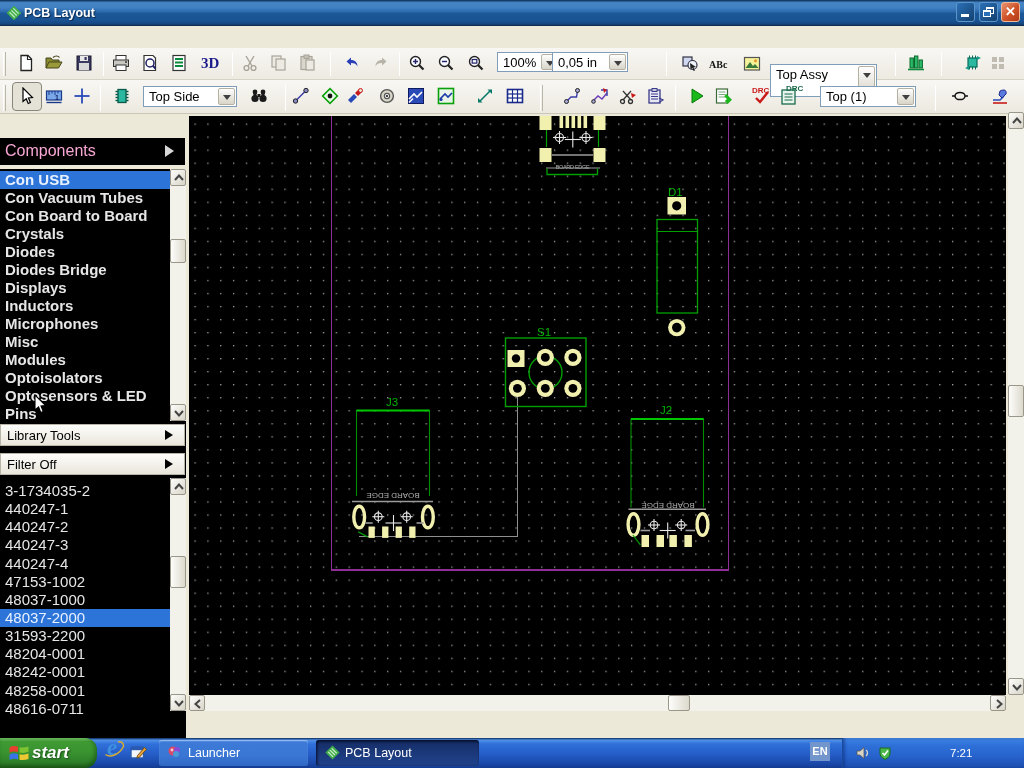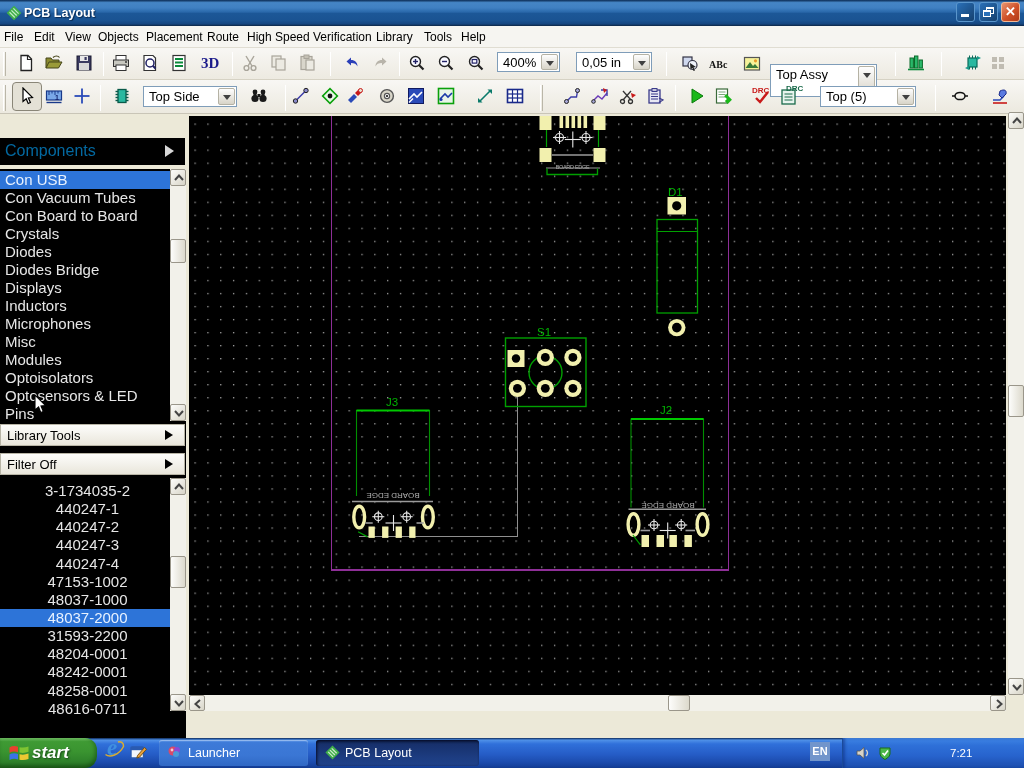--- a/index.html
+++ b/index.html
@@ -19,21 +19,21 @@
 .grip{position:absolute;width:3px;border-left:1px solid #fff;border-right:1px solid #bab6a8;}
 .combo{position:absolute;background:#fff;border:1px solid #7f9db9;font-size:13px;color:#000;}
 .combo .tx{position:absolute;left:5px;top:2px;white-space:nowrap;}
 .combo .db{position:absolute;right:1px;top:1px;bottom:1px;width:17px;background:linear-gradient(180deg,#fefefe,#d8d4c8);border:1px solid #b5b2a4;border-radius:2px;}
 .combo .db:after{content:"";position:absolute;left:4px;top:6px;border:4px solid transparent;border-top:5px solid #404040;}
 .ticon{position:absolute;width:18px;height:18px;}
 
 #lpanel{left:0;top:114px;width:188px;height:598px;background:#ece9d8;}
 .phdr{position:absolute;left:0;width:185px;height:22px;background:linear-gradient(180deg,#fdfdfb,#e9e6db);border:1px solid #b8b5a6;font-size:13px;color:#000;}
 .phdr .t{position:absolute;left:6px;top:3px;}
-.blkhdr{position:absolute;left:0;width:185px;background:#000;color:#0369a1;}
+.blkhdr{position:absolute;left:0;width:185px;background:#000;color:#f9a8d4;}
 .list{position:absolute;left:0;width:186px;background:#000;color:#e6e6e6;font-size:15px;overflow:hidden;}
 .li{position:absolute;left:0;width:170px;height:18px;padding-left:5px;white-space:nowrap;}
 .lisel{background:#2d74d8;color:#e8f2ff;}
 .tri-l{width:0;height:0;border:5px solid transparent;border-right:8px solid #000;}
 .tri-r{width:0;height:0;border:5px solid transparent;border-left:8px solid #000;}
 
 .sbtn{position:absolute;width:16px;height:17px;background:linear-gradient(135deg,#fdfdfb,#d8d5c8);border:1px solid #9a968a;border-radius:2px;}
 .sthumb{position:absolute;width:16px;background:linear-gradient(90deg,#fdfdfb,#dcd9cc);border:1px solid #9a968a;border-radius:2px;}
 .strack{position:absolute;width:16px;background:#f2f1ea;}
 .chev{position:absolute;font-size:9px;color:#444;left:3px;top:3px;}
@@ -68,33 +68,20 @@
       <div style="position:absolute;left:4px;bottom:4px;width:8px;height:3px;background:#fff;"></div>
     </div>
 
 <div class="abs tbtn" style="left:979px;background:linear-gradient(135deg,#2a70b8,#15406e);border:1px solid #5a96cc;">
       <div style="position:absolute;left:6px;top:4px;width:8px;height:7px;border:1px solid #fff;border-top:2px solid #fff;"></div>
       <div style="position:absolute;left:3px;top:7px;width:8px;height:7px;border:1px solid #fff;border-top:2px solid #fff;background:#2a70b8;"></div>
     </div>
 
 <div class="abs tbtn" style="left:1001px;background:linear-gradient(135deg,#e8936f,#cf5027 55%,#b03a18);border:1px solid #f0b896;color:#fff;font-size:13px;font-weight:bold;text-align:center;line-height:18px;">✕</div>
 
-<div class="abs" id="menubar">
-<span style="left:4px">File</span>
-      <span style="left:34px">Edit</span>
-      <span style="left:65px">View</span>
-      <span style="left:98px">Objects</span>
-      <span style="left:146px">Placement</span>
-      <span style="left:207px">Route</span>
-      <span style="left:247px">High Speed</span>
-      <span style="left:313px">Verification</span>
-      <span style="left:376px">Library</span>
-      <span style="left:424px">Tools</span>
-      <span style="left:461px">Help</span>
-</div>
 
 <div class="abs" id="tb1"></div>
 
 <div class="abs" id="tb2"></div>
 
 <div class="grip" style="left:3px;top:52px;height:24px"></div>
 <div class="grip" style="left:3px;top:85px;height:26px"></div>
 
 <div class="sep" style="left:103px;top:52px;height:24px"></div>
 <div class="sep" style="left:232px;top:52px;height:24px"></div>
@@ -185,25 +172,25 @@
       <line x1="11" y1="11" x2="15.5" y2="15.5" stroke="#222" stroke-width="2.2"></line>
     </svg>
 
 <svg class="ticon" style="left:467px;top:54px" viewBox="0 0 18 18">
       <circle cx="7.5" cy="7.5" r="5" fill="#f8f8ff" stroke="#222" stroke-width="1.4"></circle>
       <rect x="5.2" y="5.5" width="4.6" height="3.6" fill="none" stroke="#226" stroke-width="1.2"></rect>
       <line x1="11" y1="11" x2="15.5" y2="15.5" stroke="#222" stroke-width="2.2"></line>
     </svg>
 
 <div class="combo" style="left:497px;top:52px;width:63px;height:20px">
-      <span class="tx">400%</span>
+      <span class="tx">100%</span>
       <span class="db"></span>
     </div>
 
-<div class="combo" style="left:576px;top:52px;width:76px;height:20px">
+<div class="combo" style="left:552px;top:52px;width:76px;height:20px">
       <span class="tx">0,05 in</span>
       <span class="db"></span>
     </div>
 
 <svg class="ticon" style="left:681px;top:54px" viewBox="0 0 18 18">
       <rect x="2" y="3" width="9" height="9" fill="#cfd8ee" stroke="#334" stroke-width="1.2"></rect>
       <circle cx="11.5" cy="11" r="4.5" fill="#eef2fa" stroke="#334" stroke-width="1.2"></circle>
       <path d="M9 9 L15 13 L12.5 13.5 L14 16.5 L12.5 17 L11.5 14 L9.5 15.5 Z" fill="#222"></path>
     </svg>
 
@@ -418,21 +405,21 @@
 <div class="abs" style="left:780px;top:86px;width:20px;height:20px;"><svg width="20" height="20" viewBox="0 0 20 20">
         <rect x="2" y="4" width="13" height="14" fill="#e8f4ee" stroke="#1a6a4a" stroke-width="1.3"></rect>
         <g stroke="#1a6a4a" stroke-width="1">
           <line x1="4.5" y1="8" x2="12.5" y2="8"></line>
           <line x1="4.5" y1="11" x2="12.5" y2="11"></line>
           <line x1="4.5" y1="14" x2="12.5" y2="14"></line>
         </g>
       </svg><span style="position:absolute;left:6px;top:-2px;font-size:8px;font-weight:bold;color:#1a6a4a;">DRC</span></div>
 
 <div class="combo" style="left:820px;top:86px;width:96px;height:21px">
-      <span class="tx">Top (5)</span>
+      <span class="tx">Top (1)</span>
       <span class="db"></span>
     </div>
 
 <svg class="ticon" style="left:951px;top:87px" viewBox="0 0 18 18">
       <ellipse cx="9" cy="9" rx="5" ry="3.6" fill="none" stroke="#111" stroke-width="1.5"></ellipse>
       <line x1="1" y1="9" x2="4" y2="9" stroke="#111" stroke-width="1.5"></line>
       <line x1="14" y1="9" x2="17" y2="9" stroke="#111" stroke-width="1.5"></line>
     </svg>
 
 <svg class="ticon" style="left:991px;top:87px" viewBox="0 0 18 18">
@@ -442,21 +429,21 @@
     </svg>
 
 <div class="abs" id="lpanel"></div>
 
 
 <div class="blkhdr" style="top:138px;height:27px;">
       <span style="position:absolute;left:5px;top:4px;font-size:16px;">Components</span>
       <div style="position:absolute;right:5px;top:7px;width:0;height:0;border:6px solid transparent;border-left:9px solid #d8d8d8;"></div>
     </div>
 
-<div class="list" style="top:169px;height:320px;">
+<div class="list" style="top:169px;height:320px;font-weight:bold;">
 
 <div class="li lisel" style="top:2px">Con USB</div>
 
 <div class="li" style="top:20px">Con Vacuum Tubes</div>
 
 <div class="li" style="top:38px">Con Board to Board</div>
 
 <div class="li" style="top:56px">Crystals</div>
 
 <div class="li" style="top:74px">Diodes</div>
@@ -496,21 +483,21 @@
 <div class="phdr" style="top:453px">
       <span class="t">Filter Off</span>
       <div class="tri-r" style="position:absolute;right:6px;top:5px"></div>
     </div>
 
 <div class="phdr" style="top:424px">
       <span class="t">Library Tools</span>
       <div class="tri-r" style="position:absolute;right:6px;top:5px"></div>
     </div>
 
-<div class="list" style="top:478px;height:280px;text-align:center;">
+<div class="list" style="top:478px;height:280px;">
 
 <div class="li" style="top:4px">3-1734035-2</div>
 
 <div class="li" style="top:22px">440247-1</div>
 
 <div class="li" style="top:40px">440247-2</div>
 
 <div class="li" style="top:58px">440247-3</div>
 
 <div class="li" style="top:77px">440247-4</div>

